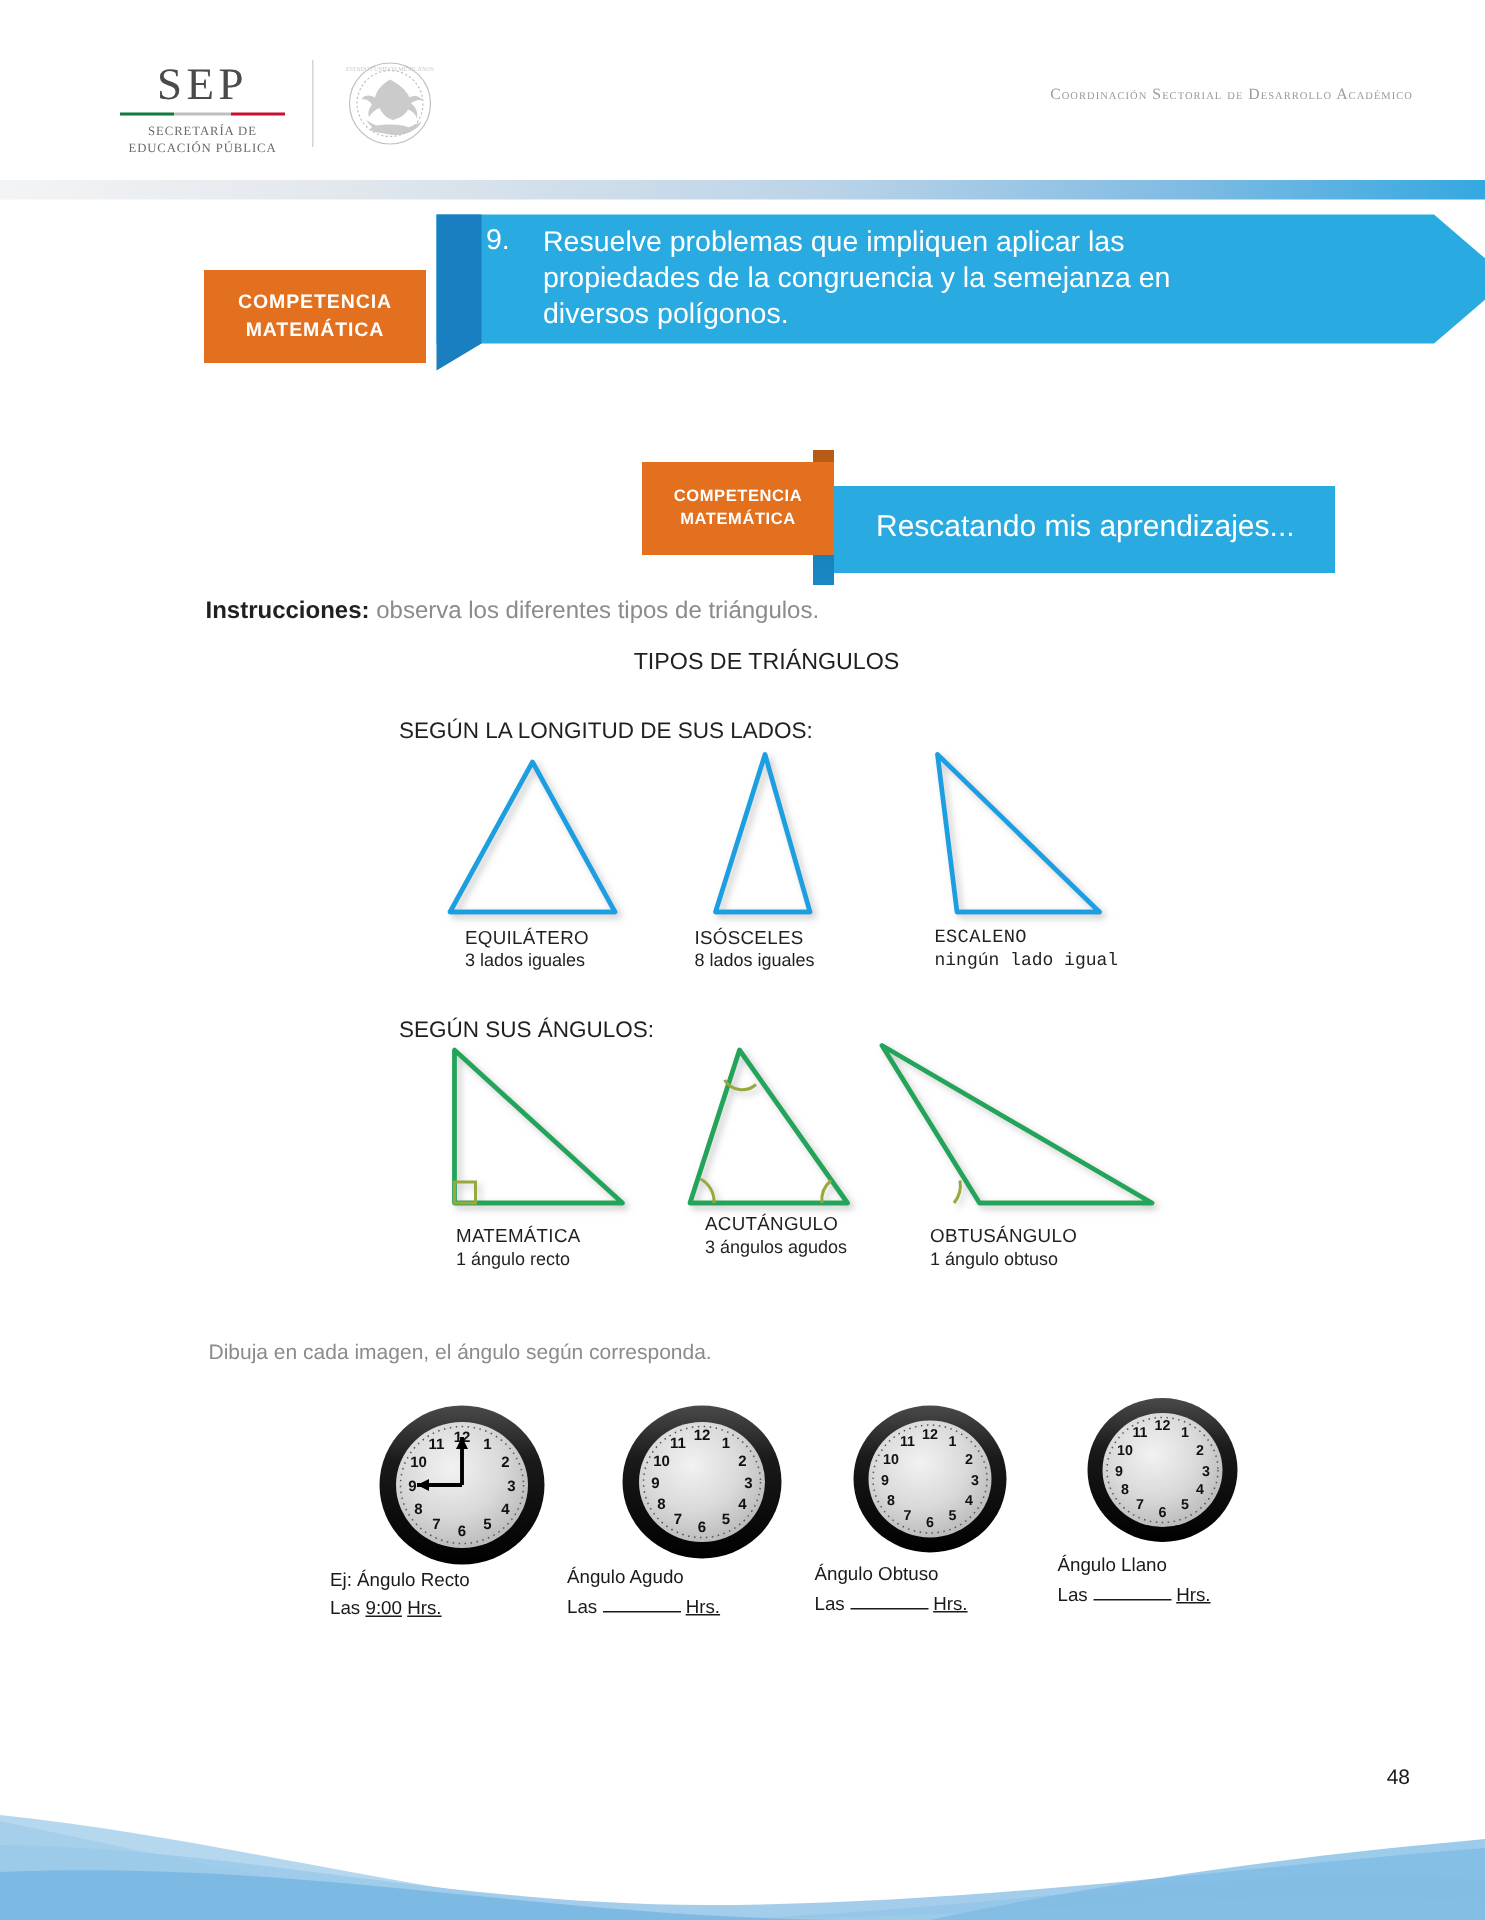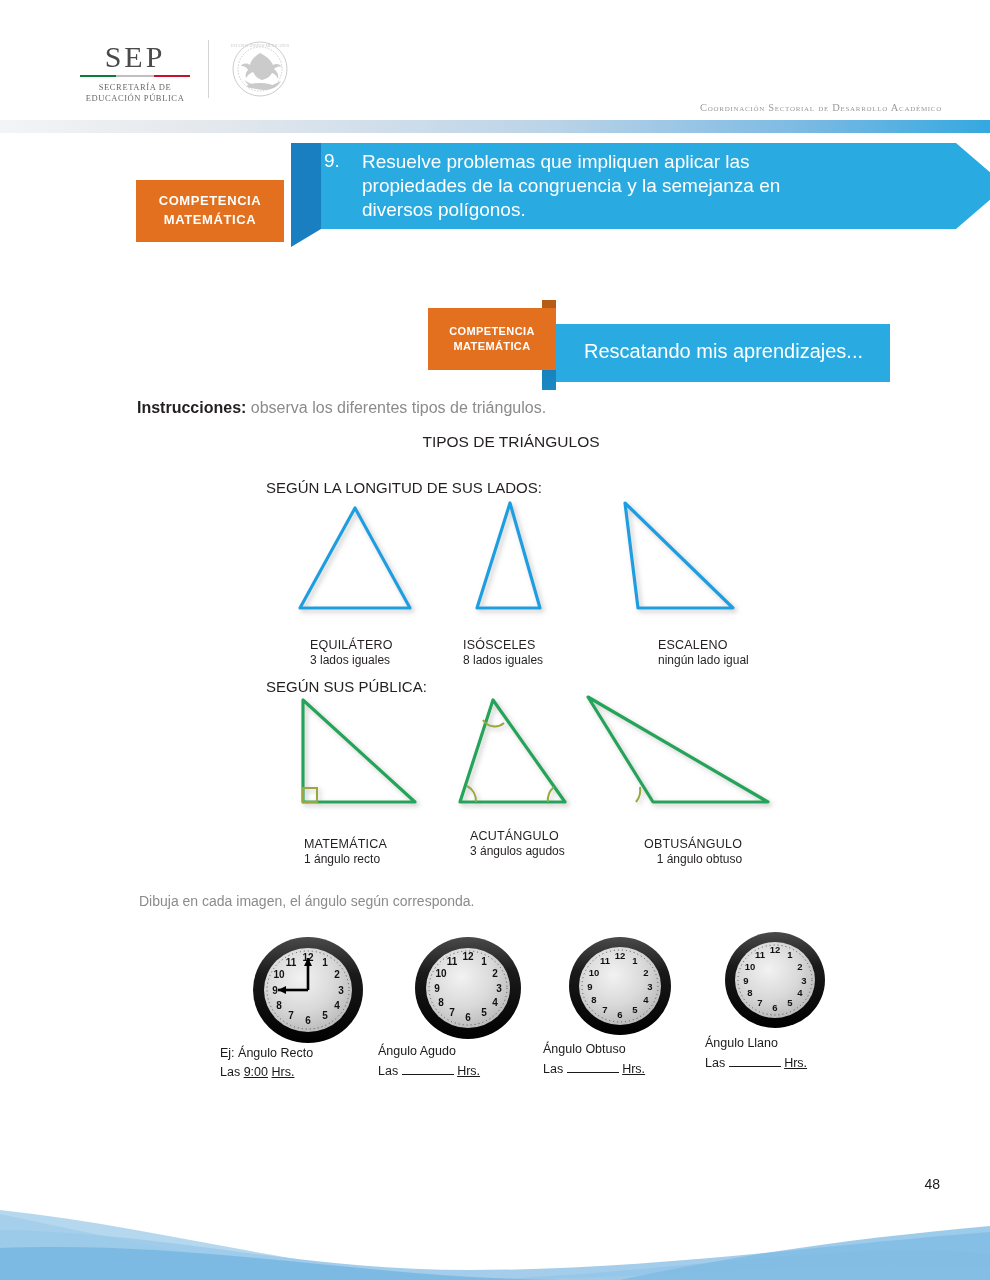--- a/index.html
+++ b/index.html
@@ -21,21 +21,21 @@
   .tri-w{left:36px;width:38px;background:#bfbfbf;}
   .tri-r{left:74px;width:36px;background:#c8102e;}
   .sep-sub{font-family:"Liberation Serif", serif;font-size:8.5px;letter-spacing:.6px;color:#6a6a6a;line-height:1.35;}
   .divider-v{position:absolute;left:208px;top:40px;width:1px;height:58px;background:#d4d4d4;}
 
   .eagle{position:absolute;left:218px;top:40px;width:84px;height:58px;opacity:.55;}
 
   .header-right{position:absolute;right:48px;top:56px;text-align:right;
     font-family:"Liberation Serif", serif;color:#9a9a9a;}
   .hr-line1{font-size:13.5px;letter-spacing:.9px;line-height:1.45;}
-  .hr-line2{font-size:10.5px;letter-spacing:.7px;line-height:1.45;margin-top:44px;}
+  .hr-line2{font-size:10.5px;letter-spacing:.7px;line-height:1.45;}
   .small-caps{font-variant:small-caps;}
 
   .header-band{position:absolute;left:0;top:120px;width:990px;height:13px;
     background:linear-gradient(to right,#f3f4f5 0%,#e3e8ed 22%,#bcd4e8 55%,#7fbbe3 80%,#34a8e0 100%);}
 
   
   .banner1{position:absolute;left:136px;top:140px;width:730px;height:110px;}
   .b1-arrow{position:absolute;left:155px;top:3px;width:715px;height:86px;}
   .b1-tab{position:absolute;left:155px;top:3px;width:30px;height:104px;}
   .b1-orange{position:absolute;left:0px;top:40px;width:148px;height:62px;background:#e2701e;
@@ -65,21 +65,21 @@
     font-size:15.5px;color:#231f20;}
   .tipos-title span{position:relative;left:16px;}
 
   .sec-label{position:absolute;font-size:15px;color:#231f20;}
   .sec1-label{left:266px;top:479px;}
   .sec2-label{left:266px;top:678px;}
 
   .shapes1{position:absolute;left:255px;top:498px;width:540px;height:125px;}
   .shapes2{position:absolute;left:255px;top:692px;width:540px;height:125px;}
 
-  .cap{position:absolute;font-size:12.5px;color:#231f20;line-height:1.28;margin-top:20px;}
+  .cap{position:absolute;font-size:12.5px;color:#231f20;line-height:1.28;}
   .cap .t{letter-spacing:.2px;}
   .cap .s{font-size:12px;}
 
   .dibuja{position:absolute;left:139px;top:893px;font-size:14px;color:#8b8b8b;font-weight:300;}
 
   
   .clocks{position:absolute;left:210px;top:930px;width:620px;height:165px;}
   .clock-item{position:absolute;top:0;width:160px;}
   .clock-cap{position:absolute;font-size:12.5px;color:#1a1a1a;line-height:1.5;}
   .blank{display:inline-block;border-bottom:1.4px solid #1a1a1a;height:13px;}
@@ -193,26 +193,26 @@
   </svg>
 
   <div class="cap" style="left:310px;top:617px;">
     <div class="t">EQUILÁTERO</div>
     <div class="s">3 lados iguales</div>
   </div>
   <div class="cap" style="left:463px;top:617px;">
     <div class="t">ISÓSCELES</div>
     <div class="s">8 lados iguales</div>
   </div>
-  <div class="cap" style="left:658px;top:617px;">
+  <div class="cap" style="left:623px;top:617px;font-family:Liberation Mono, monospace;">
     <div class="t">ESCALENO</div>
     <div class="s">ningún lado igual</div>
   </div>
 
-  <div class="sec-label sec2-label">SEGÚN SUS PÚBLICA:</div>
+  <div class="sec-label sec2-label">SEGÚN SUS ÁNGULOS:</div>
 
   <svg class="shapes2" viewBox="0 0 540 125">
     <defs>
       <filter id="sh2" x="-30%" y="-30%" width="180%" height="180%">
         <feDropShadow dx="2.5" dy="2.5" stdDeviation="2.5" flood-color="#9a9a9a" flood-opacity="0.55"></feDropShadow>
       </filter>
     </defs>
 
     <g filter="url(#sh2)">
       <polygon points="48,8 48,110 160,110" fill="none" stroke="#22a45a" stroke-width="3.2" stroke-linejoin="round"></polygon>
@@ -233,21 +233,21 @@
   </svg>
 
   <div class="cap" style="left:304px;top:816px;">
     <div class="t">MATEMÁTICA</div>
     <div class="s">1 ángulo recto</div>
   </div>
   <div class="cap" style="left:470px;top:808px;">
     <div class="t">ACUTÁNGULO</div>
     <div class="s">3 ángulos agudos</div>
   </div>
-  <div class="cap" style="left:644px;top:816px;text-align:right;">
+  <div class="cap" style="left:620px;top:816px;">
     <div class="t">OBTUSÁNGULO</div>
     <div class="s">1 ángulo obtuso</div>
   </div>
 
   <div class="dibuja">Dibuja en cada imagen, el ángulo según corresponda.</div>
 
   <div class="clocks">
 
     <svg class="clock-item" style="left:18px;" viewBox="0 0 160 120">
       <defs>

